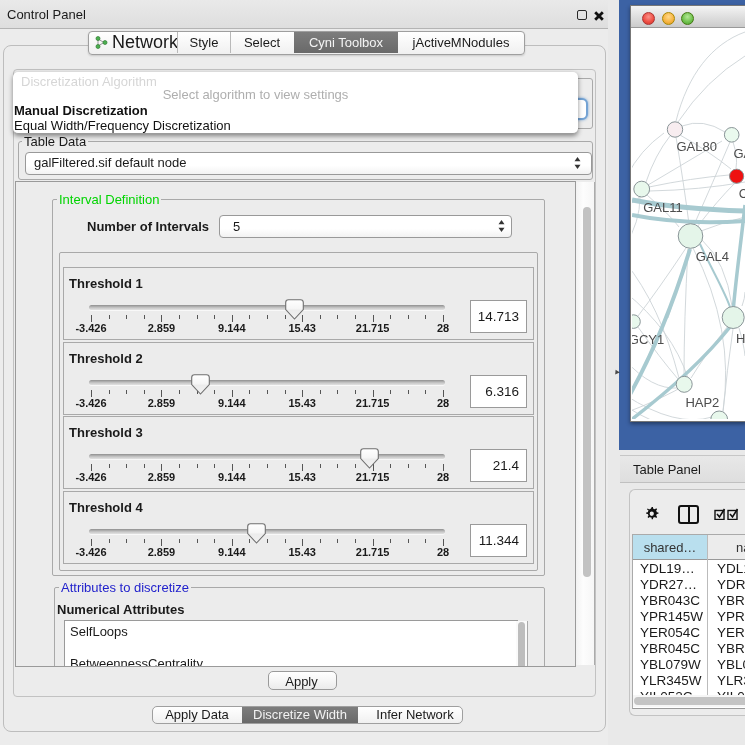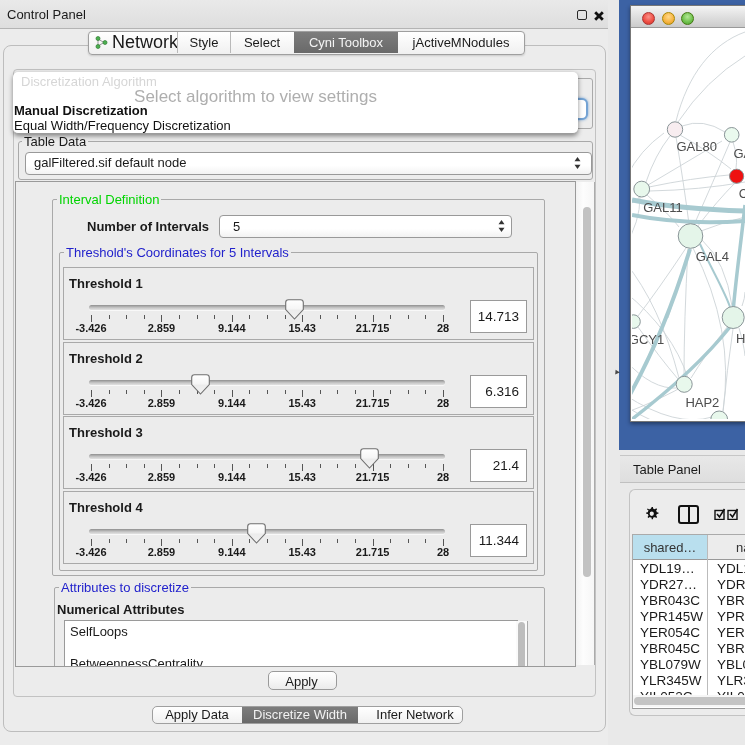--- a/index.html
+++ b/index.html
@@ -64,21 +64,20 @@
 <div class="grp" style="left:52px;top:199px;width:491px;height:375px;border-radius:2px;"></div>
 <div class="gt" style="left:57px;top:193px;color:#00d400;">Interval Definition</div>
 <div class="b" style="position:absolute;left:87px;top:219px;font-size:13px;">Number of Intervals</div>
 <div style="position:absolute;left:219px;top:215px;width:291px;height:21px;background:linear-gradient(#ffffff,#ffffff 60%,#f2f2f2);border:1px solid #999;border-radius:4px;"></div>
 <div style="position:absolute;left:233px;top:219px;font-size:13px;">5</div>
 <svg style="position:absolute;left:497.5px;top:220px;" width="7" height="12" viewBox="0 0 7 12">
           <path d="M3.5 0 L6.5 4.2 L0.5 4.2 Z" fill="#333"></path>
           <path d="M3.5 12 L6.5 7.8 L0.5 7.8 Z" fill="#333"></path>
         </svg>
 <div class="grp" style="left:59px;top:252px;width:477px;height:317px;border-radius:2px;"></div>
-<div class="gt" style="left:64px;top:246px;color:#2222cc;">Threshold's Coordinates for 5 Intervals</div>
 <div style="position:absolute;left:63px;top:267px;width:469px;height:71px;border:1px solid #a9a9a9;background:#ececec;"></div>
         <div class="b" style="position:absolute;left:69px;top:276px;font-size:13px;">Threshold 1</div>
         <div style="position:absolute;left:89.0px;top:305px;width:356px;height:5px;border-radius:3px;background:linear-gradient(#8f8f8f,#c6c6c6 55%,#e2e2e2);box-shadow:0 1px 0 #f8f8f8;"></div>
         <div style="position:absolute;left:91.0px;top:315px;width:1px;height:7px;background:#555;"></div>
         <div style="position:absolute;left:108.6px;top:315px;width:1px;height:4px;background:#555;"></div>
         <div style="position:absolute;left:126.2px;top:315px;width:1px;height:4px;background:#555;"></div>
         <div style="position:absolute;left:143.8px;top:315px;width:1px;height:4px;background:#555;"></div>
         <div style="position:absolute;left:161.4px;top:315px;width:1px;height:7px;background:#555;"></div>
         <div style="position:absolute;left:179.0px;top:315px;width:1px;height:4px;background:#555;"></div>
         <div style="position:absolute;left:196.6px;top:315px;width:1px;height:4px;background:#555;"></div>
@@ -218,21 +217,21 @@
 <div style="position:absolute;left:64px;top:620px;width:452px;height:60px;background:#fff;border:1px solid #9a9a9a;"></div>
 <div style="position:absolute;left:70px;top:624px;font-size:13px;">SelfLoops</div>
 <div style="position:absolute;left:70px;top:640px;font-size:13px;margin-top:23px;">TopologicalCoefficient</div>
 <div style="position:absolute;left:70px;top:656px;font-size:13px;">BetweennessCentrality</div>
 <div style="position:absolute;left:516px;top:621px;width:11px;height:58px;background:#fafafa;border-right:1px solid #aaa;"></div>
 <div style="position:absolute;left:518px;top:622px;width:7px;height:56px;background:#bdbdbd;border-radius:4px;"></div>
 </div>
     </div>
 <div style="position:absolute;left:13px;top:72px;width:565px;height:61px;background:#fff;border-radius:5px;box-shadow:0 2px 5px rgba(0,0,0,0.45);border-bottom:1px solid #9c9c9c;"></div>
 <div style="position:absolute;left:21px;top:74px;font-size:13px;color:#d6d6d6;">Discretization Algorithm</div>
-<div style="position:absolute;left:13px;top:87px;width:485px;text-align:center;font-size:17px;color:#aeaeae;">Select algorithm to view settings</div>
+<div style="position:absolute;left:13px;top:87px;width:485px;text-align:center;font-size:13px;color:#aeaeae;">Select algorithm to view settings</div>
 <div class="b" style="position:absolute;left:14px;top:103px;font-size:13px;color:#111;">Manual Discretization</div>
 <div style="position:absolute;left:14px;top:117.5px;font-size:13px;color:#111;">Equal Width/Frequency Discretization</div>
 <div style="position:absolute;left:268px;top:671px;width:67px;height:16.5px;background:linear-gradient(#ffffff,#f6f6f6 50%,#ebebeb);border:1px solid #9a9a9a;border-radius:5px;"></div>
 <div style="position:absolute;left:268px;top:674px;width:67px;text-align:center;font-size:13px;">Apply</div>
 <div style="position:absolute;left:152px;top:706px;width:309px;height:16px;border:1px solid #9f9f9f;border-radius:5px;background:linear-gradient(#ffffff,#f0f0f0);"></div>
 <div style="position:absolute;left:153px;top:707px;width:88px;height:16px;font-size:13px;text-align:center;line-height:16px;">Apply Data</div>
 <div style="position:absolute;left:242px;top:707px;width:116px;height:16px;background:linear-gradient(#7d7d7d,#696969);color:#f2f2f2;font-size:13px;text-align:center;line-height:16px;">Discretize Width</div>
 <div style="position:absolute;left:359px;top:707px;width:112px;height:16px;font-size:13px;text-align:center;line-height:16px;">Infer Network</div>
 <div style="position:absolute;left:619px;top:0;width:126px;height:450px;background:#3c62a4;"></div>
 <div style="position:absolute;left:630px;top:5px;width:115px;height:415px;background:#fff;border:1px solid #777;box-shadow:0 2px 4px rgba(0,0,0,0.4);"></div>

